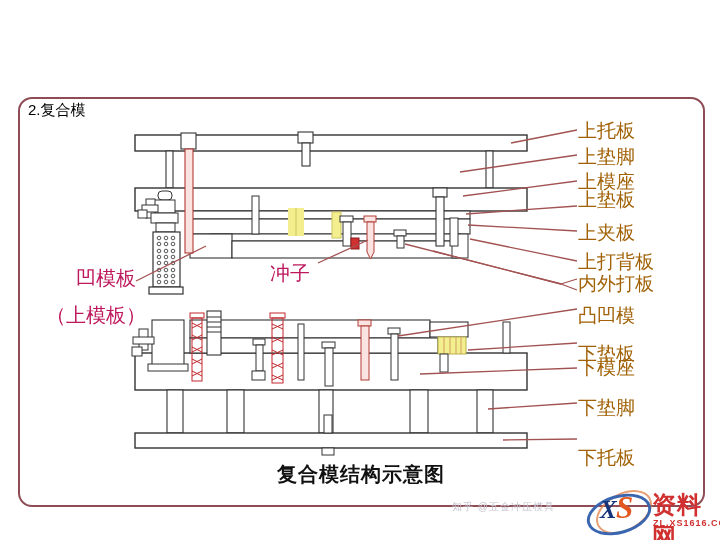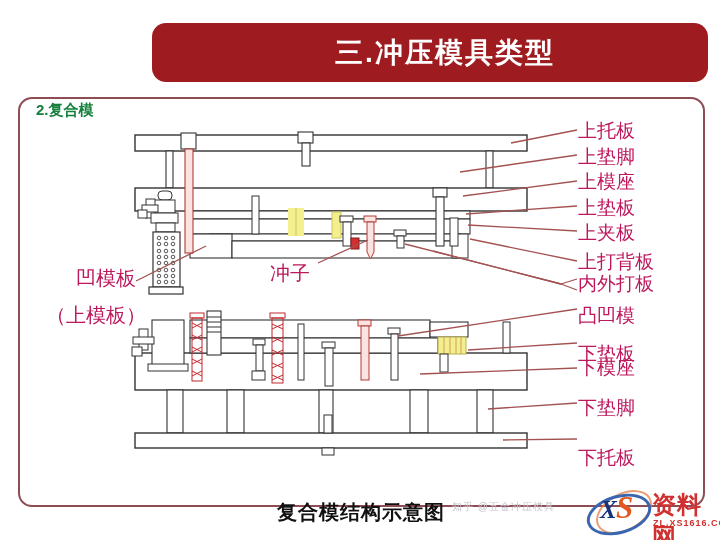--- a/index.html
+++ b/index.html
@@ -6,50 +6,47 @@
   body{width:720px;height:540px;background:#ffffff;font-family:"Liberation Sans",sans-serif;overflow:hidden;}
   .stage{position:relative;width:720px;height:540px;background:#fff;}
 
   .banner{position:absolute;left:152px;top:23px;width:556px;height:59px;background:#9E1C20;
           border-radius:14px;display:flex;align-items:center;justify-content:center;}
   .banner .title{color:#fff;font-size:28px;font-weight:bold;letter-spacing:2px;padding-left:30px;}
 
   .content-box{position:absolute;left:18px;top:97px;width:683px;height:406px;background:#fff;
                border:2px solid #8E4D55;border-radius:14px;}
 
-  .section-label{position:absolute;left:36px;top:101px;font-size:15px;font-weight:bold;color:#15803d;}
+  .section-label{position:absolute;left:28px;top:101px;font-size:15px;font-weight:normal;color:#000000;}
 
   svg.diagram{position:absolute;left:0;top:0;}
 
-  .rlabel{position:absolute;left:578px;font-family:"Liberation Serif",serif;font-size:19px;color:#be185d;white-space:nowrap;line-height:20px;}
+  .rlabel{position:absolute;left:578px;font-family:"Liberation Serif",serif;font-size:19px;color:#a16207;white-space:nowrap;line-height:20px;}
   .llabel{position:absolute;font-family:"Liberation Serif",serif;font-size:20px;color:#be185d;white-space:nowrap;line-height:22px;}
-  .caption{position:absolute;left:277px;top:461px;font-size:20px;font-weight:bold;color:#111;letter-spacing:1px;margin-top:38px;}
+  .caption{position:absolute;left:277px;top:461px;font-size:20px;font-weight:bold;color:#111;letter-spacing:1px;}
 
   .watermark{position:absolute;left:452px;top:500px;font-size:10px;color:#c6c3cd;letter-spacing:1px;white-space:nowrap;}
 
   .logo{position:absolute;left:586px;top:487px;width:132px;height:48px;}
   .logo .oval-blue{position:absolute;left:0;top:8px;width:60px;height:33px;border:3px solid #3a66b0;
                    border-radius:50%;transform:rotate(-16deg);}
   .logo .oval-orange{position:absolute;left:8px;top:6px;width:56px;height:34px;border:2px solid #e2854f;
                    border-radius:50%;transform:rotate(-28deg);opacity:.8;}
   .logo .mono-x{position:absolute;left:14px;top:9px;font-family:"Liberation Serif",serif;font-style:italic;
                 font-weight:bold;font-size:25px;color:#16337a;}
   .logo .mono-s{position:absolute;left:30px;top:3px;font-family:"Liberation Serif",serif;font-style:italic;
                 font-weight:bold;font-size:31px;color:#e2571f;}
   .logo .name{position:absolute;left:66px;top:2px;font-size:24px;font-weight:bold;color:#d03030;letter-spacing:1px;}
   .logo .url{position:absolute;left:67px;top:31px;font-size:9px;font-weight:bold;color:#d03030;letter-spacing:1px;}
 </style>
 </head>
 <body>
 
 <div class="stage">
 
-  <div class="banner">
-    <span class="title">三.冲压模具类型</span>
-  </div>
 
   <div class="content-box"></div>
   <div class="section-label">2.复合模</div>
 
   <svg class="diagram" width="720" height="540" viewBox="0 0 720 540">
     <g fill="#fff" stroke="#333" stroke-width="1.4">
 
       <rect x="135" y="135" width="392" height="16"></rect>
       <rect x="166" y="151" width="7" height="37" stroke-width="1.1"></rect>
       <rect x="486" y="151" width="7" height="37" stroke-width="1.1"></rect>
@@ -197,21 +194,21 @@
       <line x1="577" y1="403" x2="488" y2="409"></line>
       <line x1="577" y1="439" x2="503" y2="440"></line>
       <line x1="136" y1="281" x2="206" y2="246"></line>
       <line x1="318" y1="263" x2="368" y2="240"></line>
     </g>
   </svg>
 
   <div class="rlabel" style="top:121px">上托板</div>
   <div class="rlabel" style="top:147px">上垫脚</div>
   <div class="rlabel" style="top:172px">上模座</div>
-  <div class="rlabel" style="top:198px">上垫板</div>
+  <div class="rlabel" style="top:190px">上垫板</div>
   <div class="rlabel" style="top:223px">上夹板</div>
   <div class="rlabel" style="top:252px">上打背板</div>
   <div class="rlabel" style="top:274px">内外打板</div>
   <div class="rlabel" style="top:306px">凸凹模</div>
   <div class="rlabel" style="top:344px">下垫板</div>
   <div class="rlabel" style="top:358px">下模座</div>
   <div class="rlabel" style="top:398px">下垫脚</div>
   <div class="rlabel" style="top:448px">下托板</div>
 
   <div class="llabel" style="left:76px;top:267px">凹模板</div>

